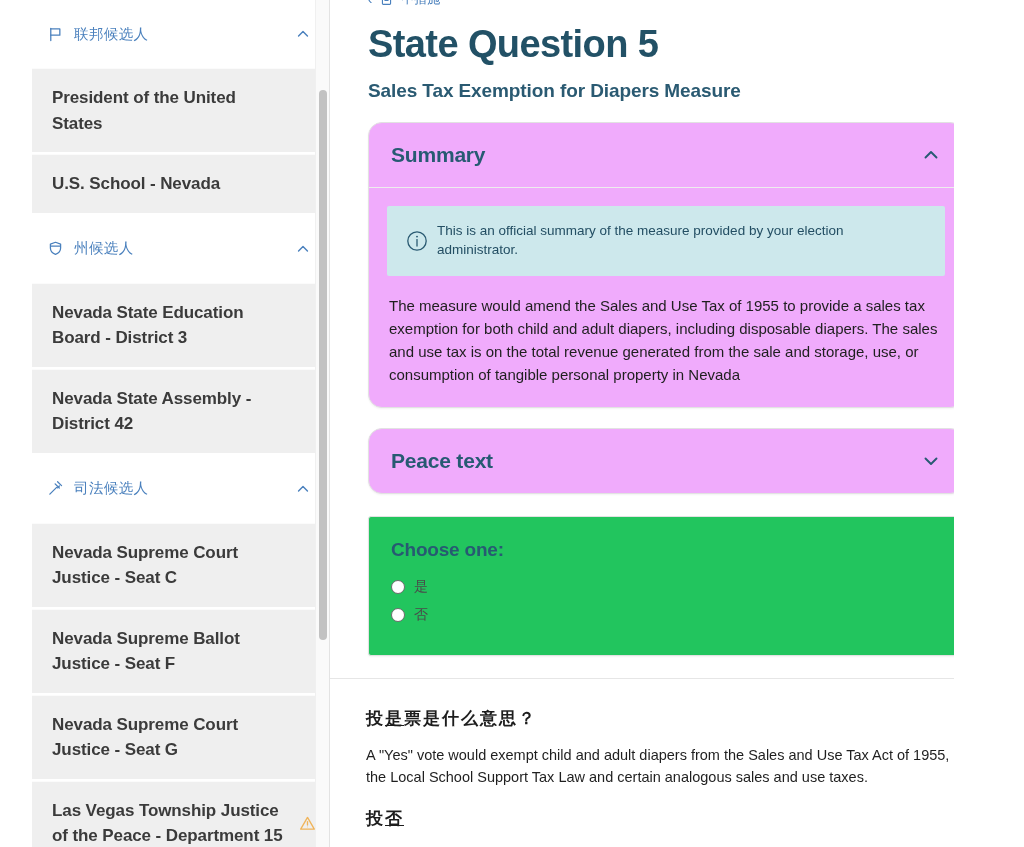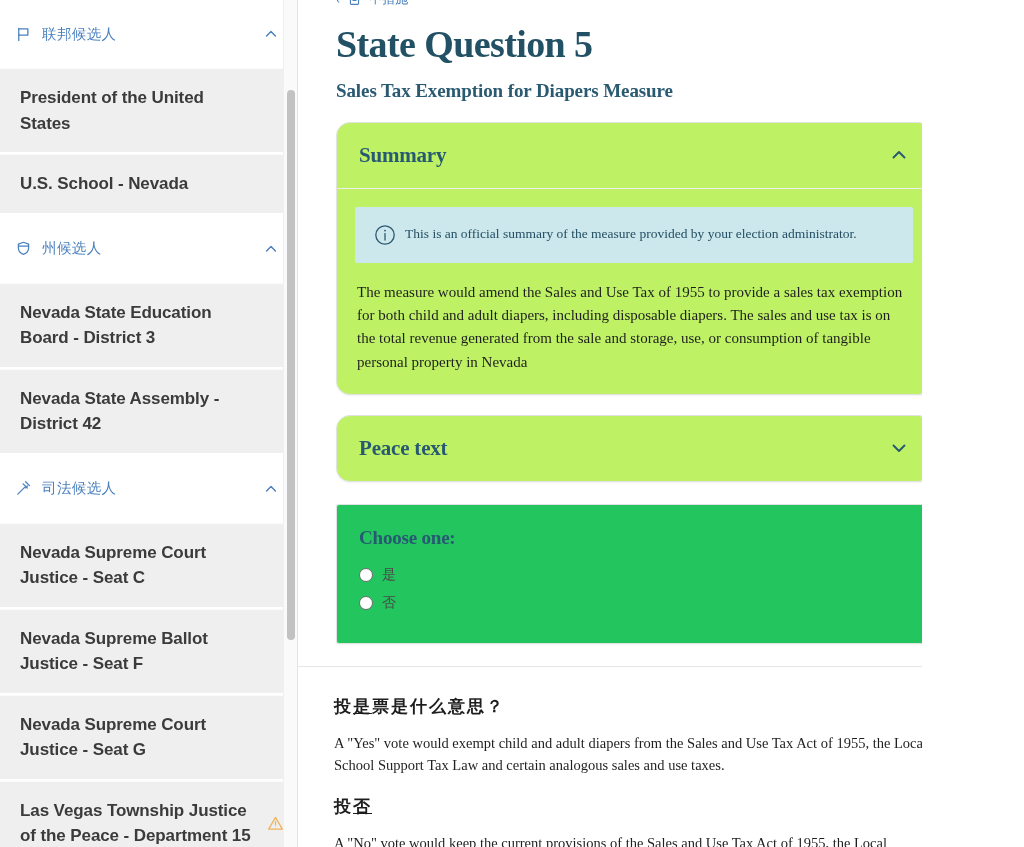--- a/index.html
+++ b/index.html
@@ -8,20 +8,21 @@
     height: 847px;
     overflow: hidden;
     background: #ffffff;
     font-family: "Liberation Sans", sans-serif;
   }
   .app {
     display: flex;
     width: 922px;
     height: 847px;
     position: relative;
+    margin-left: 32px;
   }
 
   
   .sidebar {
     width: 298px;
     height: 847px;
     flex: 0 0 298px;
     background: #ffffff;
     position: relative;
     overflow: hidden;
@@ -110,21 +111,20 @@
     border-radius: 4px;
   }
 
   
   .main {
     flex: 1 1 auto;
     height: 847px;
     position: relative;
     overflow: hidden;
     background: #ffffff;
-    font-family: Liberation Serif, serif;
   }
   .main-scroll {
     position: absolute;
     top: -8px;
     left: 0;
     width: 726px;
   }
   .breadcrumb {
     padding: 0 0 0 38px;
     height: 14px;
@@ -151,21 +151,21 @@
   .page-subtitle {
     font-size: 19px;
     font-weight: 700;
     color: #2a5a72;
     margin-top: 14px;
     letter-spacing: -0.1px;
   }
 
   .card {
     margin: 20px 92px 0 38px;
-    background: #bef264;
+    background: #f0abfc;
     border: 1px solid #e2e2e2;
     border-radius: 14px;
     box-shadow: 0 1px 2px rgba(0,0,0,0.05);
   }
   .card-head {
     display:flex;
     align-items:center;
     justify-content: space-between;
     padding: 20px 22px;
     cursor: pointer;

